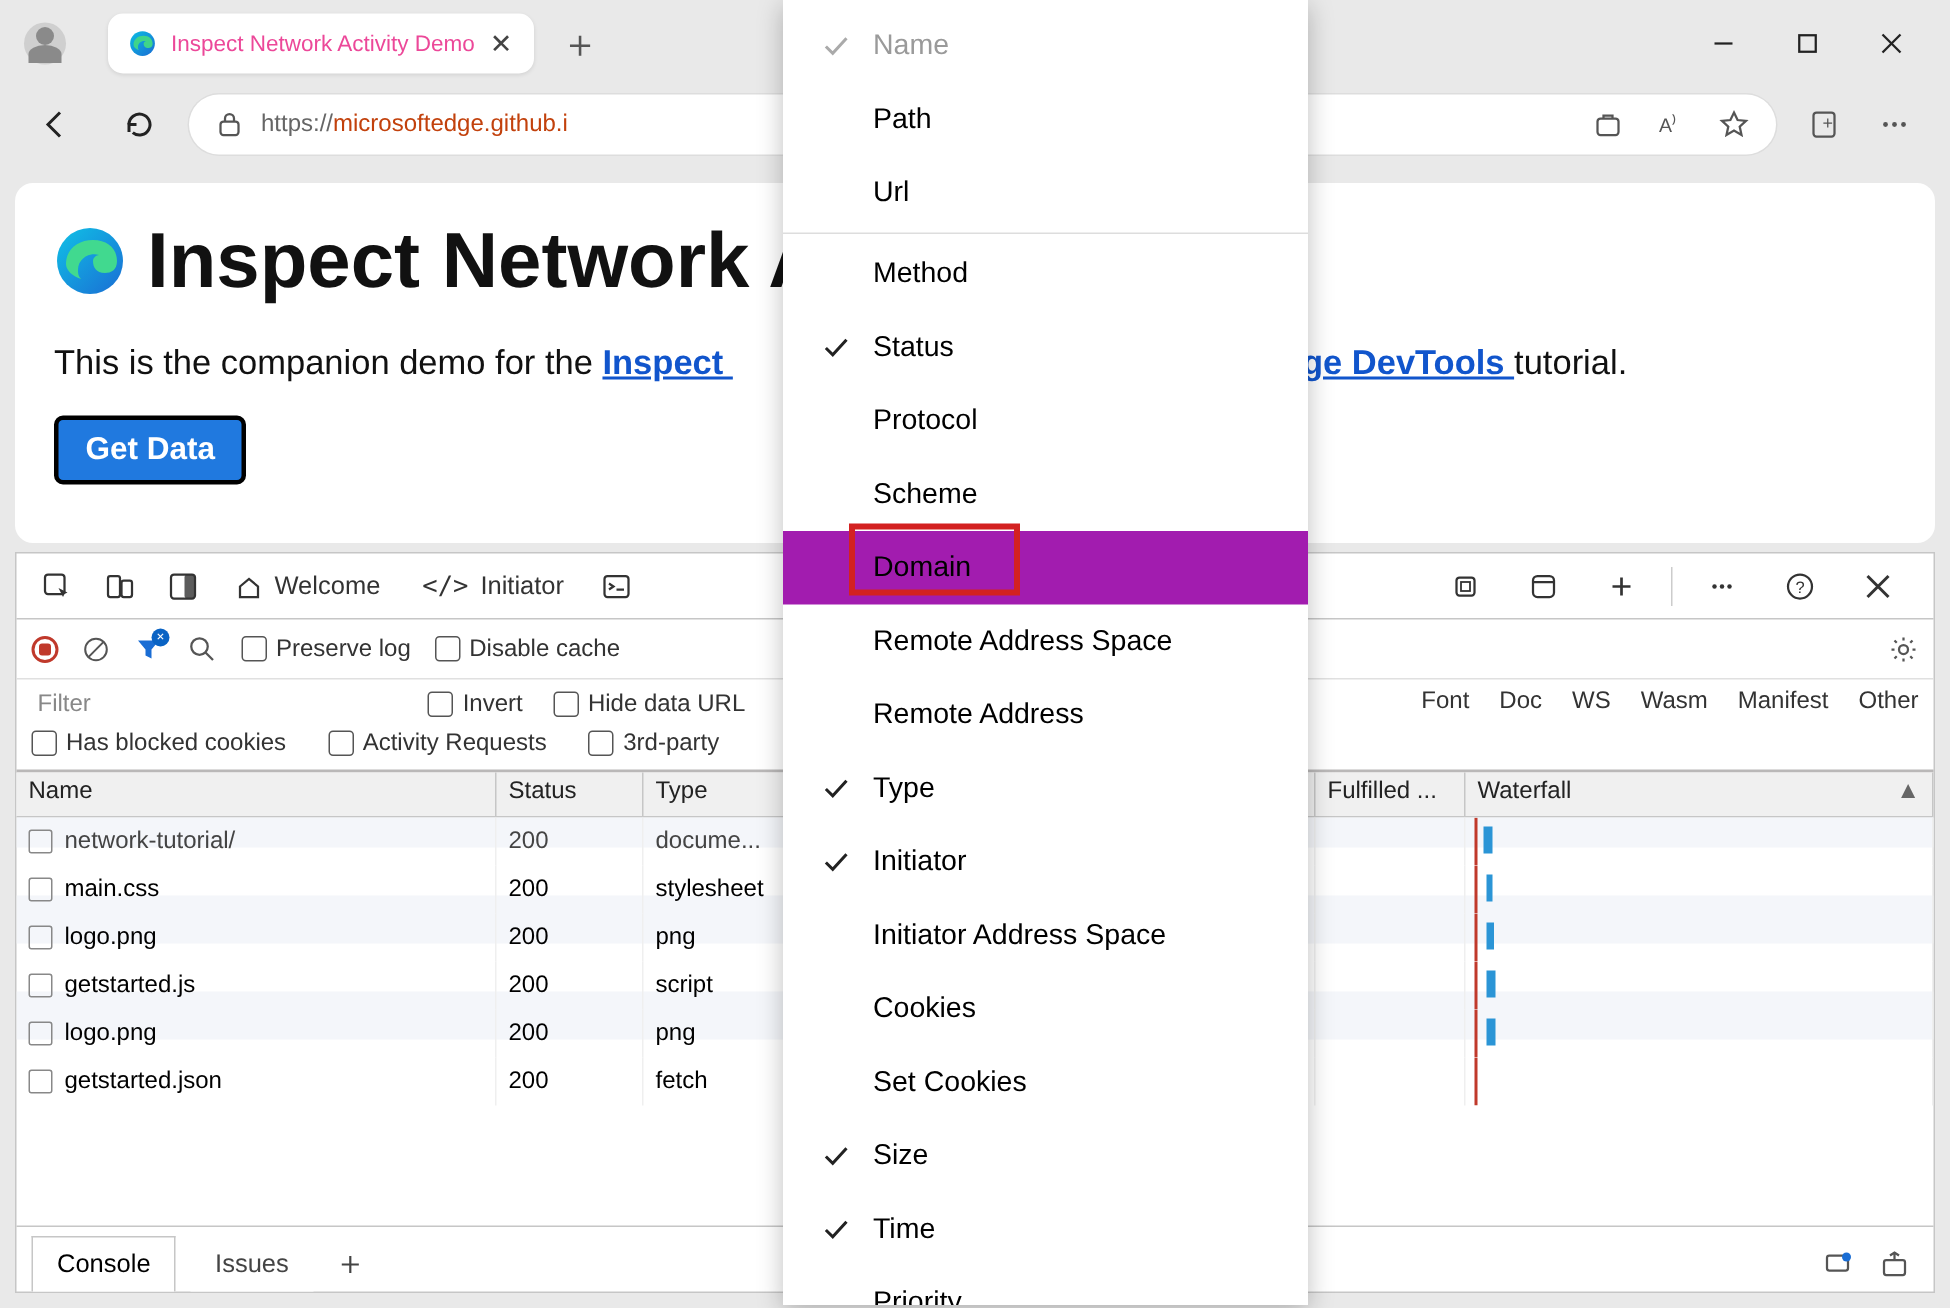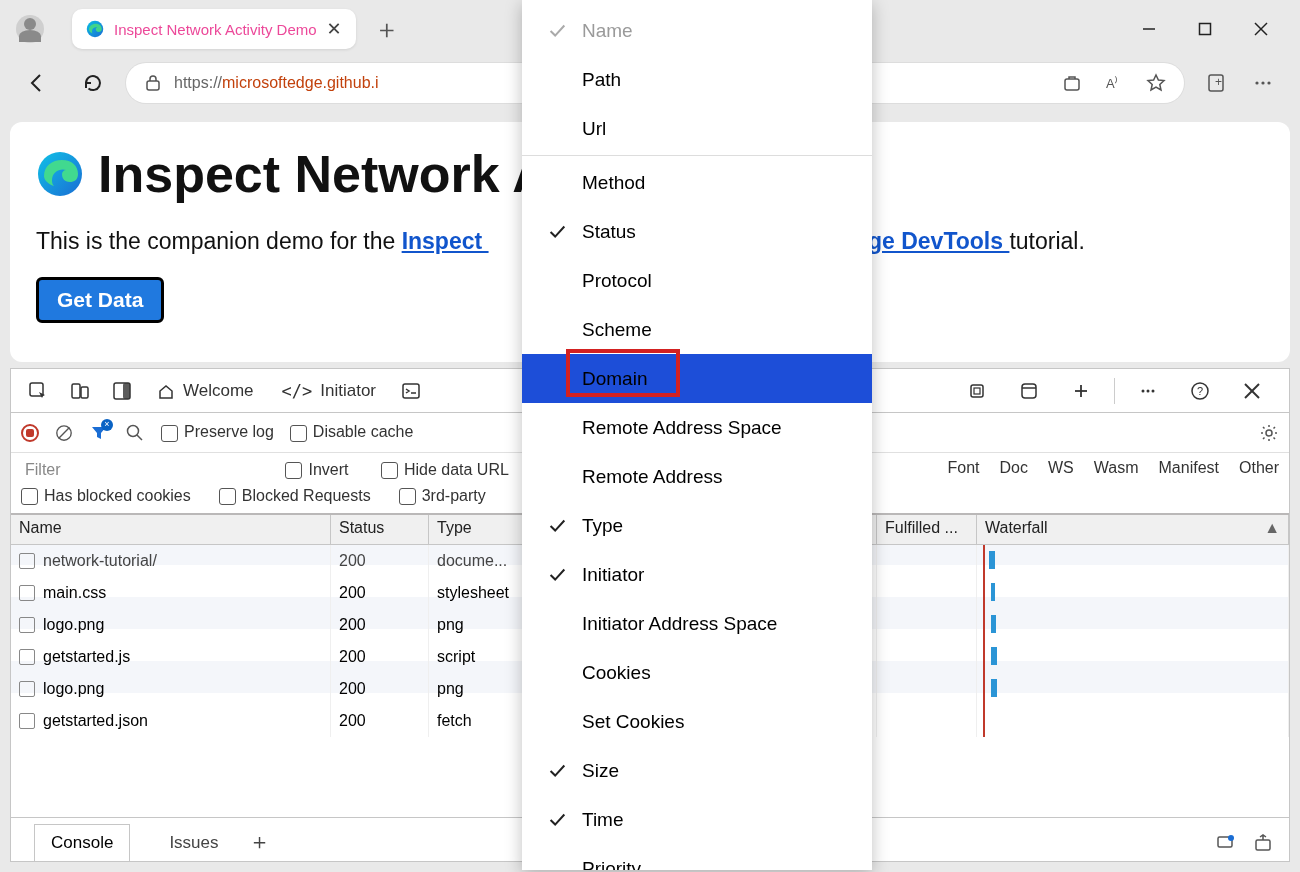--- a/index.html
+++ b/index.html
@@ -69,29 +69,29 @@
 .grid-row > div { padding: 0 8px; border-right: 1px solid #efefef; height:100%; display:flex; align-items:center; overflow:hidden; white-space:nowrap;margin-top:24px; }
 .file-ico { width: 16px; height: 16px; border: 1px solid #888; border-radius: 2px; margin-right: 8px; flex-shrink:0; }
 
 .waterfall-cell { position: relative; }
 .wf-red { position:absolute; left:6px; top:0; bottom:0; width:2px; background:#c0392b; }
 .wf-bar { position:absolute; top:6px; height:18px; background:#2b95d6; }
 
 .grid-footer { height: 36px; border-top: 1px solid #c6c6c6; font-size: 16px; color: #222; display:flex; align-items:center; padding: 0 10px; gap: 14px; }
 
 .drawer { height: 44px; border-top: 1px solid #c6c6c6; display: flex; align-items: flex-end; font-size: 17px; }
-.drawer-tab { padding: 8px 16px; border: 1px solid #c6c6c6; border-bottom: none; background: #fff; margin-left: 23px; cursor:pointer; }
+.drawer-tab { padding: 8px 16px; border: 1px solid #c6c6c6; border-bottom: none; background: #fff; margin-left: 10px; cursor:pointer; }
 .drawer-tab.inactive { border: none; color: #444; }
 .drawer-plus { font-size:22px; padding:4px 14px; color:#444; }
 .drawer-right { margin-left:auto; display:flex; gap:18px; padding:8px 16px; color:#444; }
 
 .context-menu { position: absolute; left: 522px; top: 0; width: 350px; background: #fff; box-shadow: 0 4px 16px rgba(0,0,0,0.25); z-index: 100; padding: 6px 0 12px 0; font-size: 19px; max-height: 870px; overflow:hidden; }
 .cm-item { display: flex; align-items: center; height: 49px; padding-left: 60px; cursor: pointer; position: relative; }
 .cm-item.disabled { color: #9a9a9a; cursor: default; }
-.cm-item.hover { background: #1d4ed8; }
+.cm-item.hover { background: #a21caf; }
 .cm-check { position:absolute; left:24px; top:14px; width:22px; height:22px; }
 .cm-check svg { width:22px; height:22px; }
 .cm-sep { height:1px; background:#ddd; margin: 2px 0; }
 .highlight-box { position:absolute; border: 4px solid #d32121; pointer-events:none; }
 
 svg { display:block; }
 </style>
 </head>
 <body>
 
@@ -318,33 +318,33 @@
         <svg width="20" height="20">
           <circle cx="10" cy="10" r="3" fill="none" stroke="#555" stroke-width="1.5"></circle>
           <path d="M10 2v2M10 16v2M2 10h2M16 10h2M4 4l1.5 1.5M14.5 14.5L16 16M16 4l-1.5 1.5M5.5 14.5L4 16" stroke="#555" stroke-width="1.5"></path>
         </svg>
       </span>
   </div>
 
   <div class="filter-row">
     <span class="filter-input">Filter</span>
     <label style="margin-left:40px;"><span class="cb"></span><span>Invert</span></label>
-    <label style="margin-left:28px;"><span class="cb"></span><span>Hide data URL</span></label>
+    <label style="margin-left:16px;"><span class="cb"></span><span>Hide data URL</span></label>
     <span style="float:right; display:flex; gap:20px;">
       <span>Font</span>
       <span>Doc</span>
       <span>WS</span>
       <span>Wasm</span>
       <span>Manifest</span>
       <span>Other</span>
     </span>
   </div>
   <div class="category-row">
     <label><span class="cb"></span><span>Has blocked cookies</span></label>
-    <label><span class="cb"></span><span>Blocked Requests</span></label>
+    <label><span class="cb"></span><span>Activity Requests</span></label>
     <label><span class="cb"></span><span>3rd-party</span></label>
   </div>
 
   <div class="grid">
     <div class="grid-head">
       <div class="col-name">Name</div>
       <div class="col-status">Status</div>
       <div class="col-type">Type</div>
       <div class="col-fulfilled">Fulfilled ...</div>
       <div class="col-waterfall"><span>Waterfall</span><span class="sort-arrow">▲</span></div>

